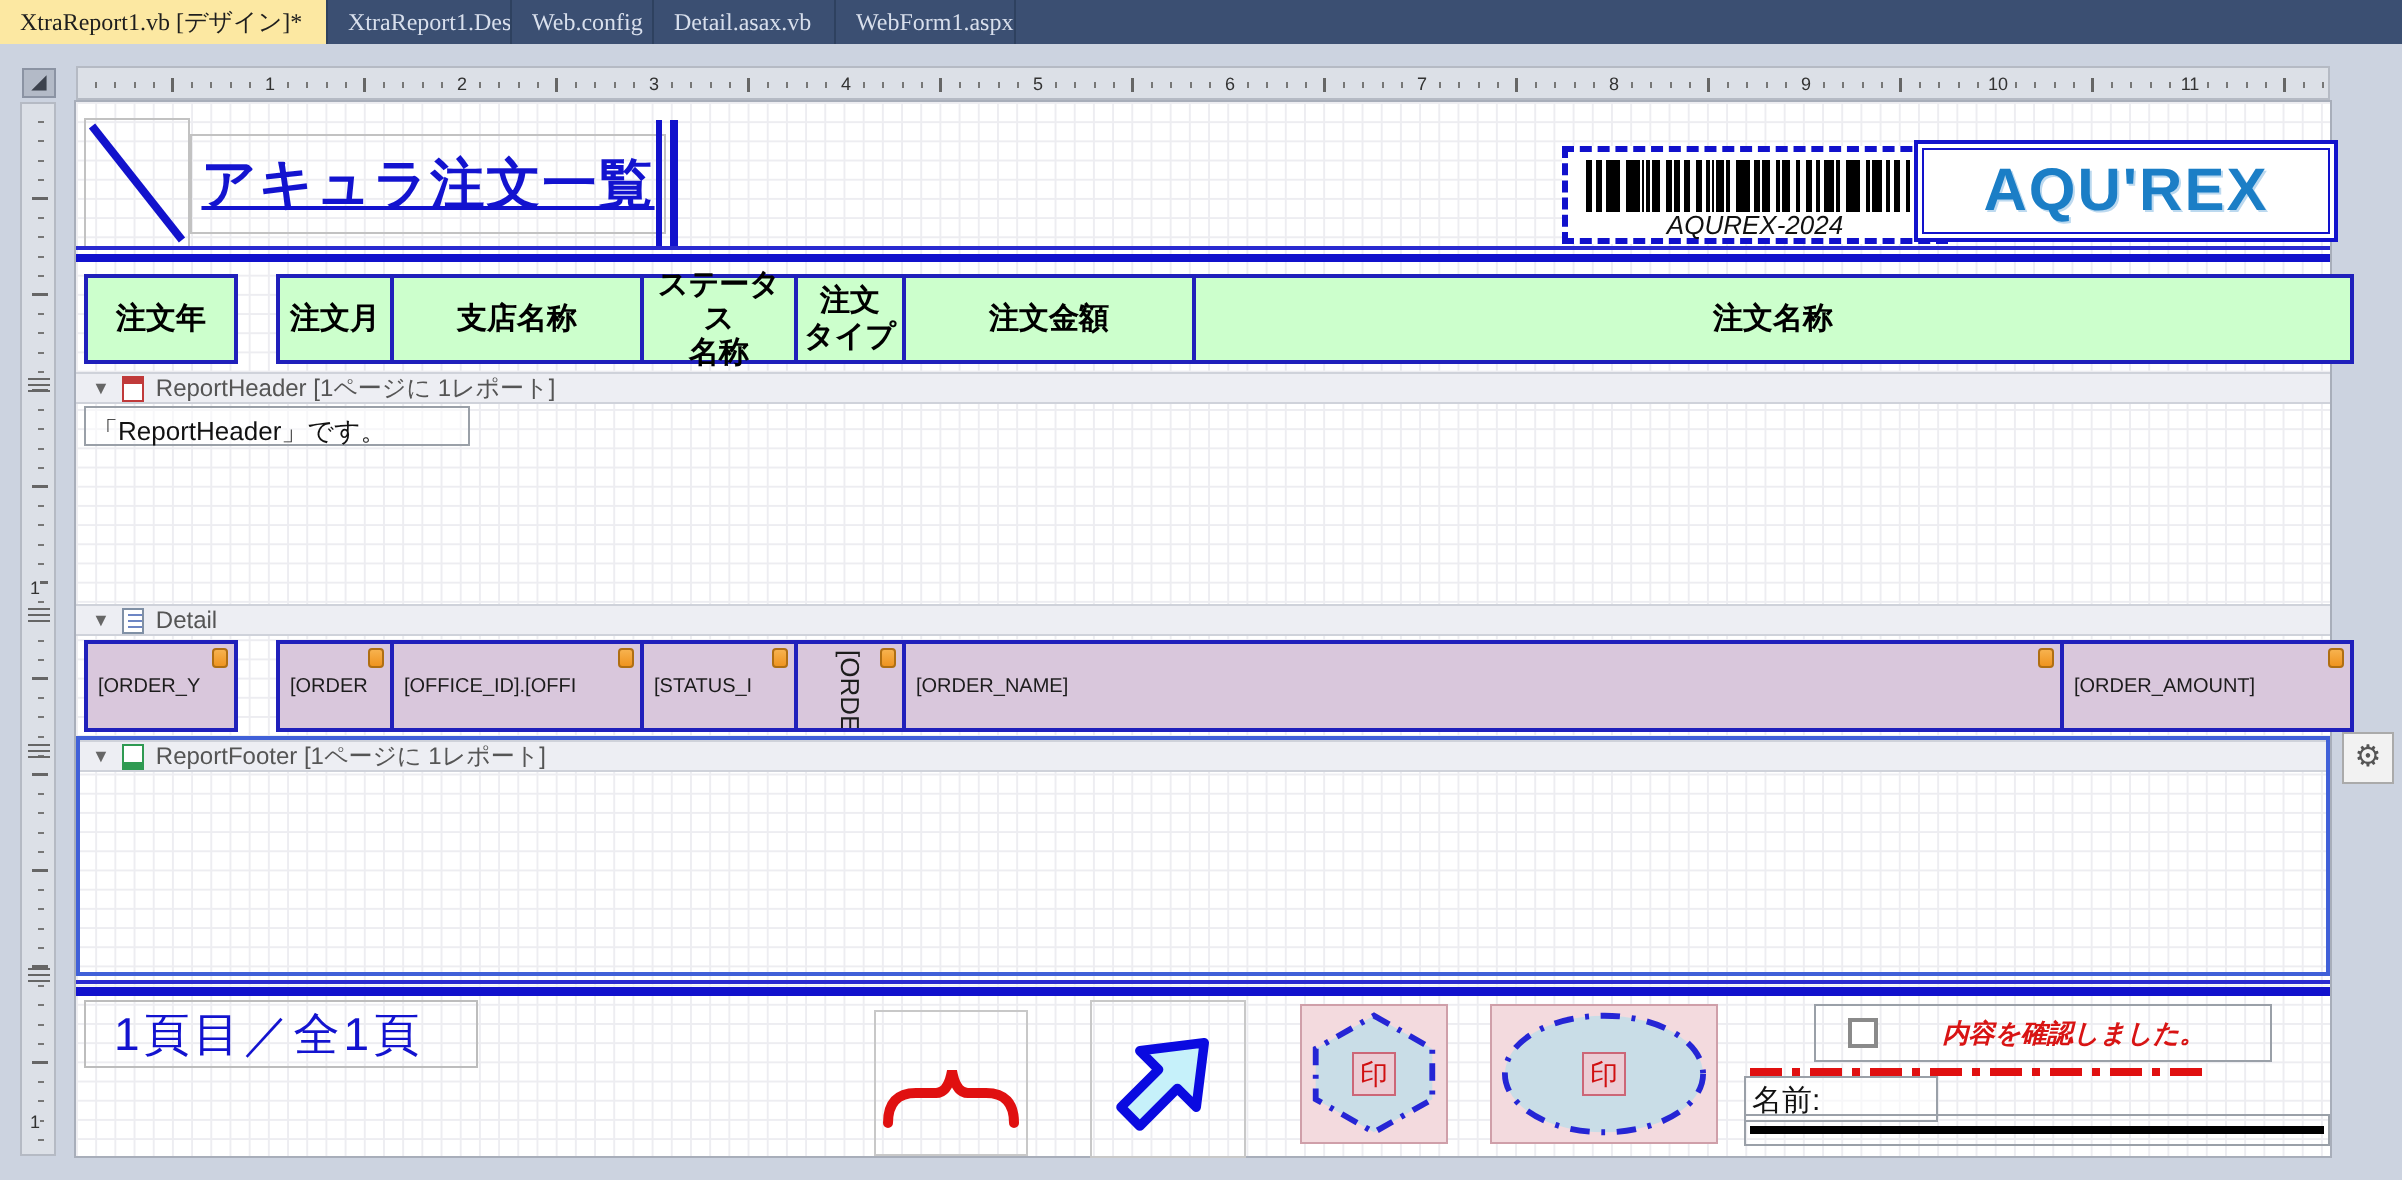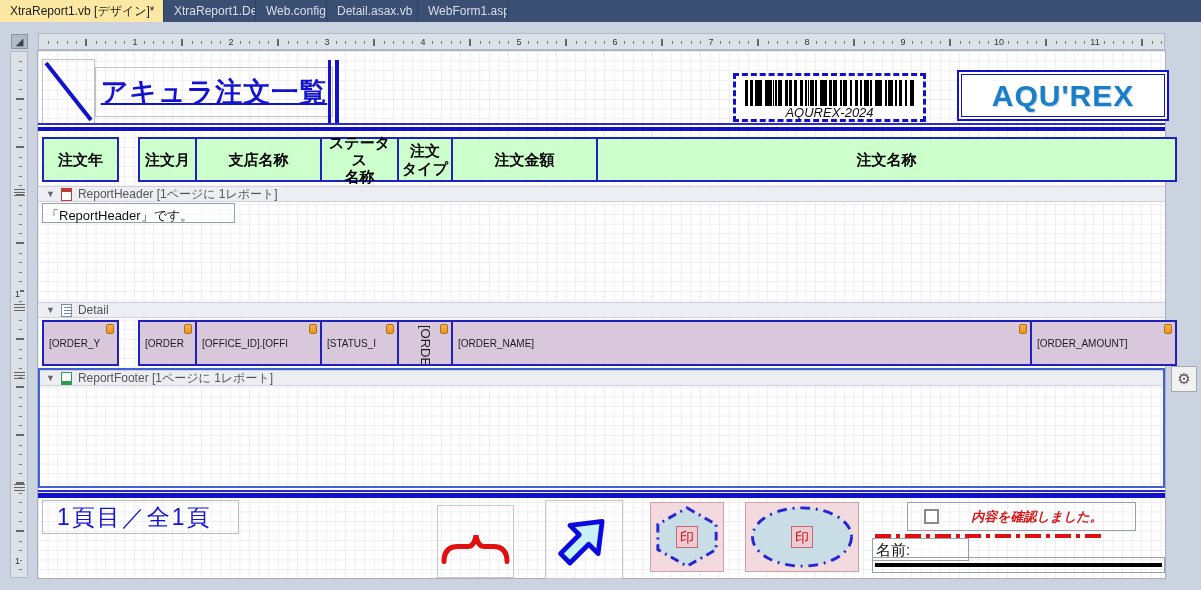--- a/index.html
+++ b/index.html
@@ -1,21 +1,21 @@
 <!DOCTYPE html>
 <html><head>
 <meta charset="utf-8">
 <style>
   * { margin:0; padding:0; box-sizing:border-box; }
   html,body { width:1201px; height:590px; }
   body { font-family:"Liberation Sans", sans-serif; }
   .screen { position:relative; width:1201px; height:590px; overflow:hidden; background:#ccd3e0; }
 
   
-  .tabbar { position:absolute; left:0; top:0; width:1201px; height:22px; background:#3b4f72; display:flex; }
+  .tabbar { position:absolute; left:0; top:0; width:1201px; height:22px; background:#3b4f72; display:flex;font-family:Liberation Serif, serif; }
   .tab { height:22px; line-height:22px; font-size:12px; color:#d8dfec; padding:0 10px; border-right:1px solid #2e415f; white-space:nowrap; overflow:hidden; display:flex; align-items:center; gap:6px; }
   .tab.active { background:#fce8a2; color:#1e1e1e; width:164px; }
   .t2{width:92px;} .t3{width:71px;} .t4{width:91px;} .t5{width:90px;}
 
   
   .workspace { position:absolute; left:0; top:22px; width:1201px; height:568px; background:#ccd3e0; }
   .corner { position:absolute; left:11px; top:12px; width:17px; height:15px; background:#b3bac7; border:1px solid #8b93a3; color:#3c424d; font-size:10px; line-height:13px; text-align:center; }
   .hruler { position:absolute; left:38px; top:11px; width:1127px; height:17px; background:#dce0e7; border:1px solid #b5bac4; }
   .hticks { position:absolute; left:0; top:7px; width:100%; height:3px; background:repeating-linear-gradient(90deg, transparent 0 8.6px, #777 8.6px 9.6px); }
   .hticks-mid { position:absolute; left:0; top:5px; width:100%; height:7px; background:repeating-linear-gradient(90deg, transparent 0 46.5px, #666 46.5px 48px); }
@@ -30,21 +30,21 @@
   .page { position:absolute; left:38px; top:29px; width:1127px; height:527px; background:#fff;
           background-image:linear-gradient(#ededf1 1px, transparent 1px), linear-gradient(90deg,#ededf1 1px, transparent 1px);
           background-size:9.6px 9.6px; outline:1px solid #a8aeba; }
   .abs { position:absolute; }
 
   .diag-box { left:4px; top:8px; width:53px; height:65px; border:1px solid #c2c2c2; }
   .title-box { left:57px; top:16px; width:238px; height:50px; border:1px solid #c2c2c2; display:flex; align-items:center; justify-content:center; }
   .title-text { font-size:27px; font-weight:bold; color:#1313cf; text-decoration:underline; letter-spacing:1px; white-space:nowrap; }
   .vline2 { left:290px; top:9px; width:11px; height:64px; border-left:3px solid #1212cc; border-right:4px solid #1212cc; }
 
-  .barcode-box { left:695px; top:22px; width:193px; height:49px; border:3px dashed #1111cc; background:#fff; }
+  .barcode-box { left:743px; top:22px; width:193px; height:49px; border:3px dashed #1111cc; background:#fff; }
   .bc-bars { position:absolute; left:9px; right:9px; top:4px; height:26px;
     background:
       repeating-linear-gradient(90deg,#000 0 2px,transparent 2px 5px),
       repeating-linear-gradient(90deg,#000 0 1px,transparent 1px 7px),
       repeating-linear-gradient(90deg,#000 0 3px,transparent 3px 11px); }
   .bc-label { position:absolute; left:0; right:0; top:29px; text-align:center; font-size:13px; font-style:italic; color:#111; }
 
   .logo-box { left:919px; top:19px; width:212px; height:51px; border:2px solid #1212cc; background:#fff; }
   .logo-inner { position:absolute; inset:2px; border:1px solid #1212cc; display:flex; align-items:center; justify-content:center; }
   .logo-text { font-size:30px; font-weight:bold; color:#1b7ec6; letter-spacing:1px; text-shadow:1px 1px 0 #bcd9ef; }

